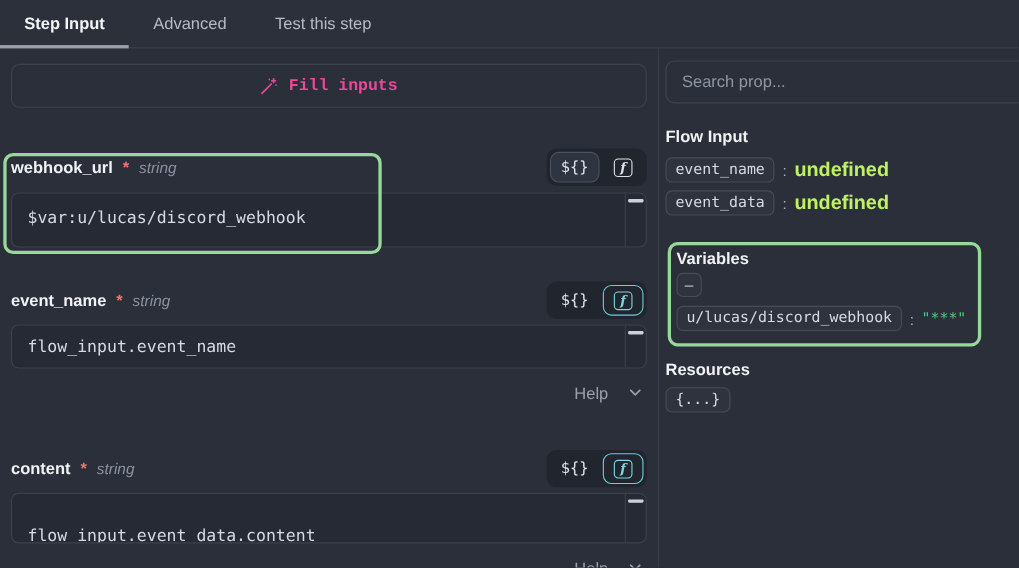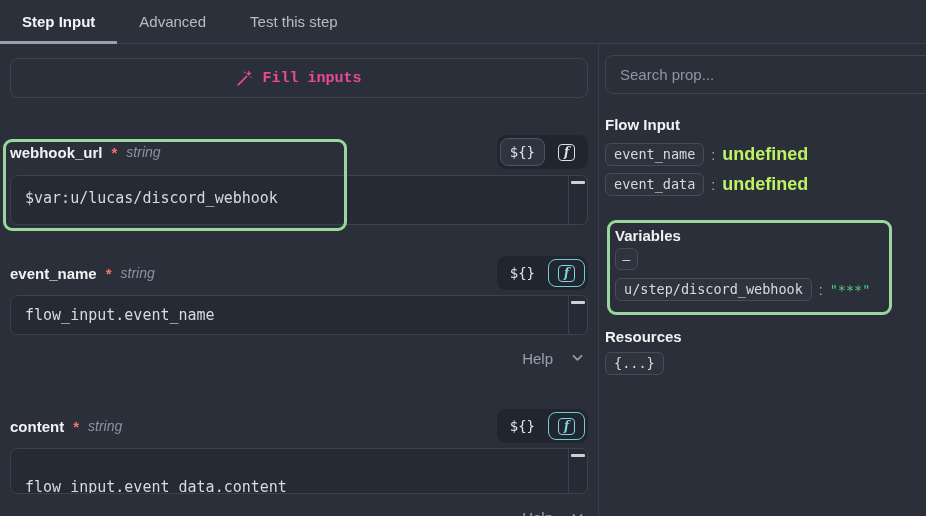--- a/index.html
+++ b/index.html
@@ -273,21 +273,21 @@
           <span class="pill">event_data</span>
           <span class="colon">:</span>
           <span class="prop-value">undefined</span>
         </div>
       </div>
 
       <div class="variables-box">
         <div class="section-title">Variables</div>
         <span class="collapse-pill">–</span>
         <div class="prop-row var-row">
-          <span class="pill">u/step/discord_webhook</span>
+          <span class="pill">u/lucas/discord_webhook</span>
           <span class="colon">:</span>
           <span class="secret-value">"***"</span>
         </div>
       </div>
 
       <div class="section-title t-resources">Resources</div>
       <div class="res-pill-wrap">
         <span class="pill">{...}</span>
       </div>
     </div>

